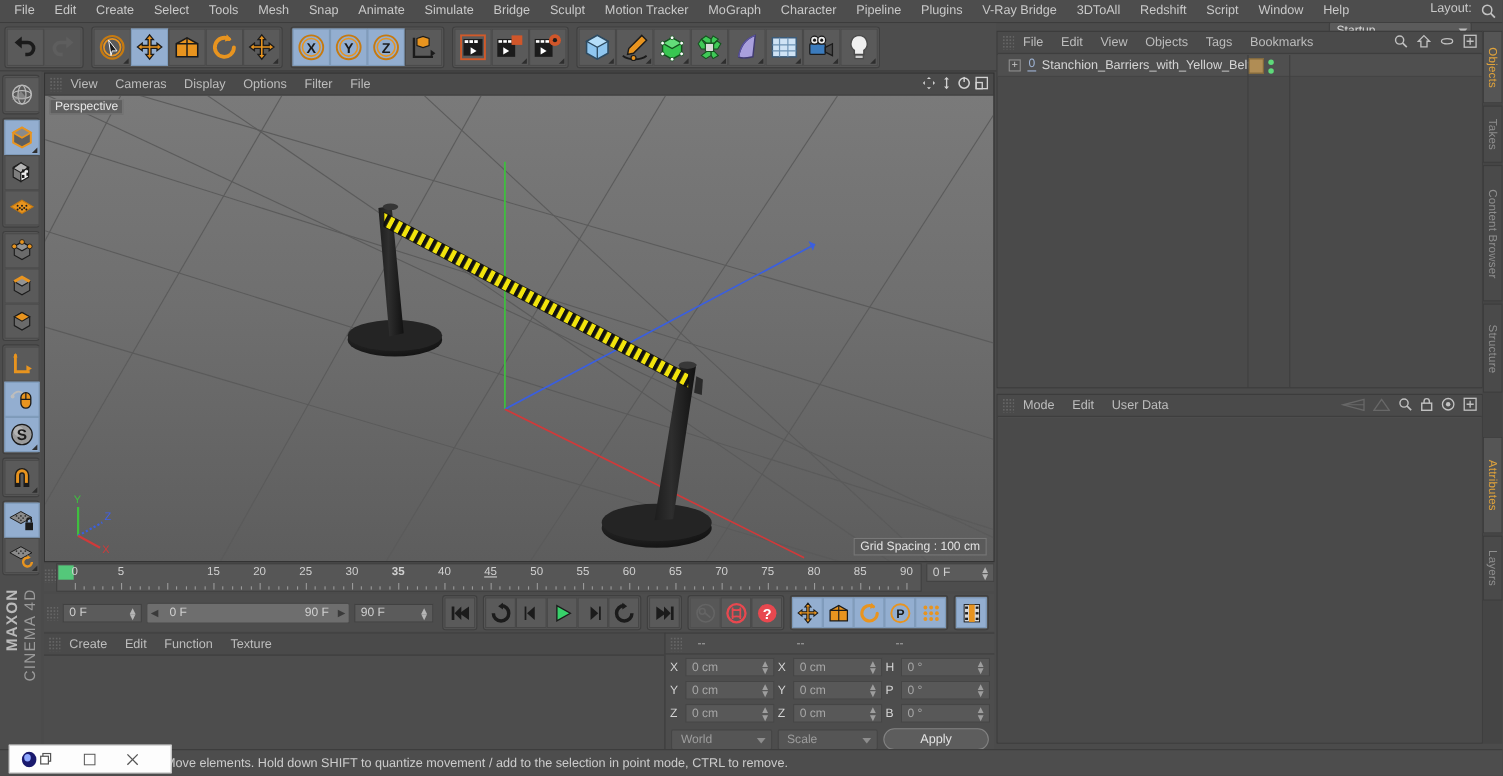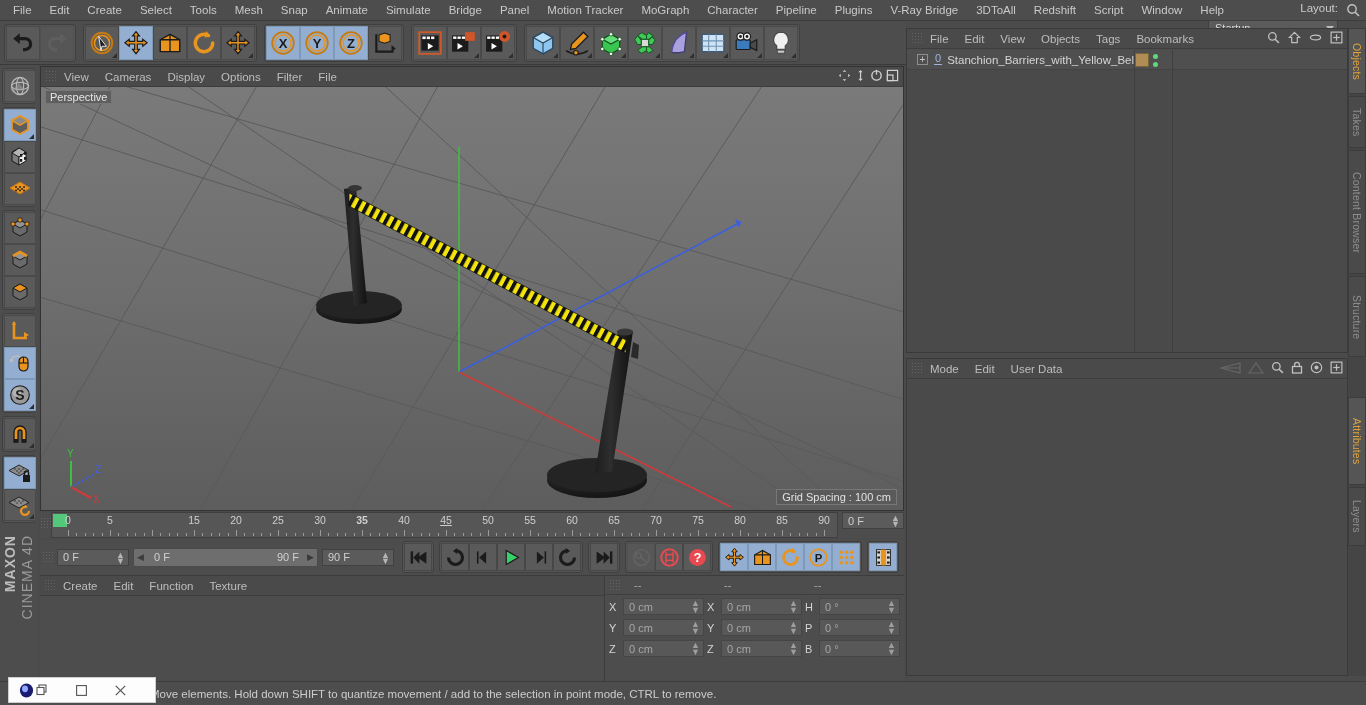--- a/index.html
+++ b/index.html
@@ -172,21 +172,21 @@
         <span class="mi">File</span>
         <span class="mi">Edit</span>
         <span class="mi">Create</span>
         <span class="mi">Select</span>
         <span class="mi">Tools</span>
         <span class="mi">Mesh</span>
         <span class="mi">Snap</span>
         <span class="mi">Animate</span>
         <span class="mi">Simulate</span>
         <span class="mi">Bridge</span>
-        <span class="mi">Panel</span>
+        <span class="mi">Sculpt</span>
         <span class="mi">Motion Tracker</span>
         <span class="mi">MoGraph</span>
         <span class="mi">Character</span>
         <span class="mi">Pipeline</span>
         <span class="mi">Plugins</span>
         <span class="mi">V-Ray Bridge</span>
         <span class="mi">3DToAll</span>
         <span class="mi">Redshift</span>
         <span class="mi">Script</span>
         <span class="mi">Window</span>
@@ -1111,20 +1111,31 @@
             <span>0 cm</span>
             <span class="spin">▲<br>▼</span>
           </div>
    <span class="clabel">B</span>
    <div class="cfield">
             <span>0 °</span>
             <span class="spin">▲<br>▼</span>
           </div>
         </div>
       </div>
+    <div id="coordbottom">
+      <div class="cdrop">
+        <span>World</span>
+        <span class="arrw"></span>
+      </div>
+      <div class="cdrop">
+        <span>Scale</span>
+        <span class="arrw"></span>
+      </div>
+      <div id="applybtn">Apply</div>
+    </div>
   </div>
 
   <div id="objmgr">
     <div class="panelbar" style="position:relative;">
       <span class="gripdots"></span>
       <div id="object-menu" style="display:flex;">
           <span class="mi">File</span>
           <span class="mi">Edit</span>
           <span class="mi">View</span>
           <span class="mi">Objects</span>

